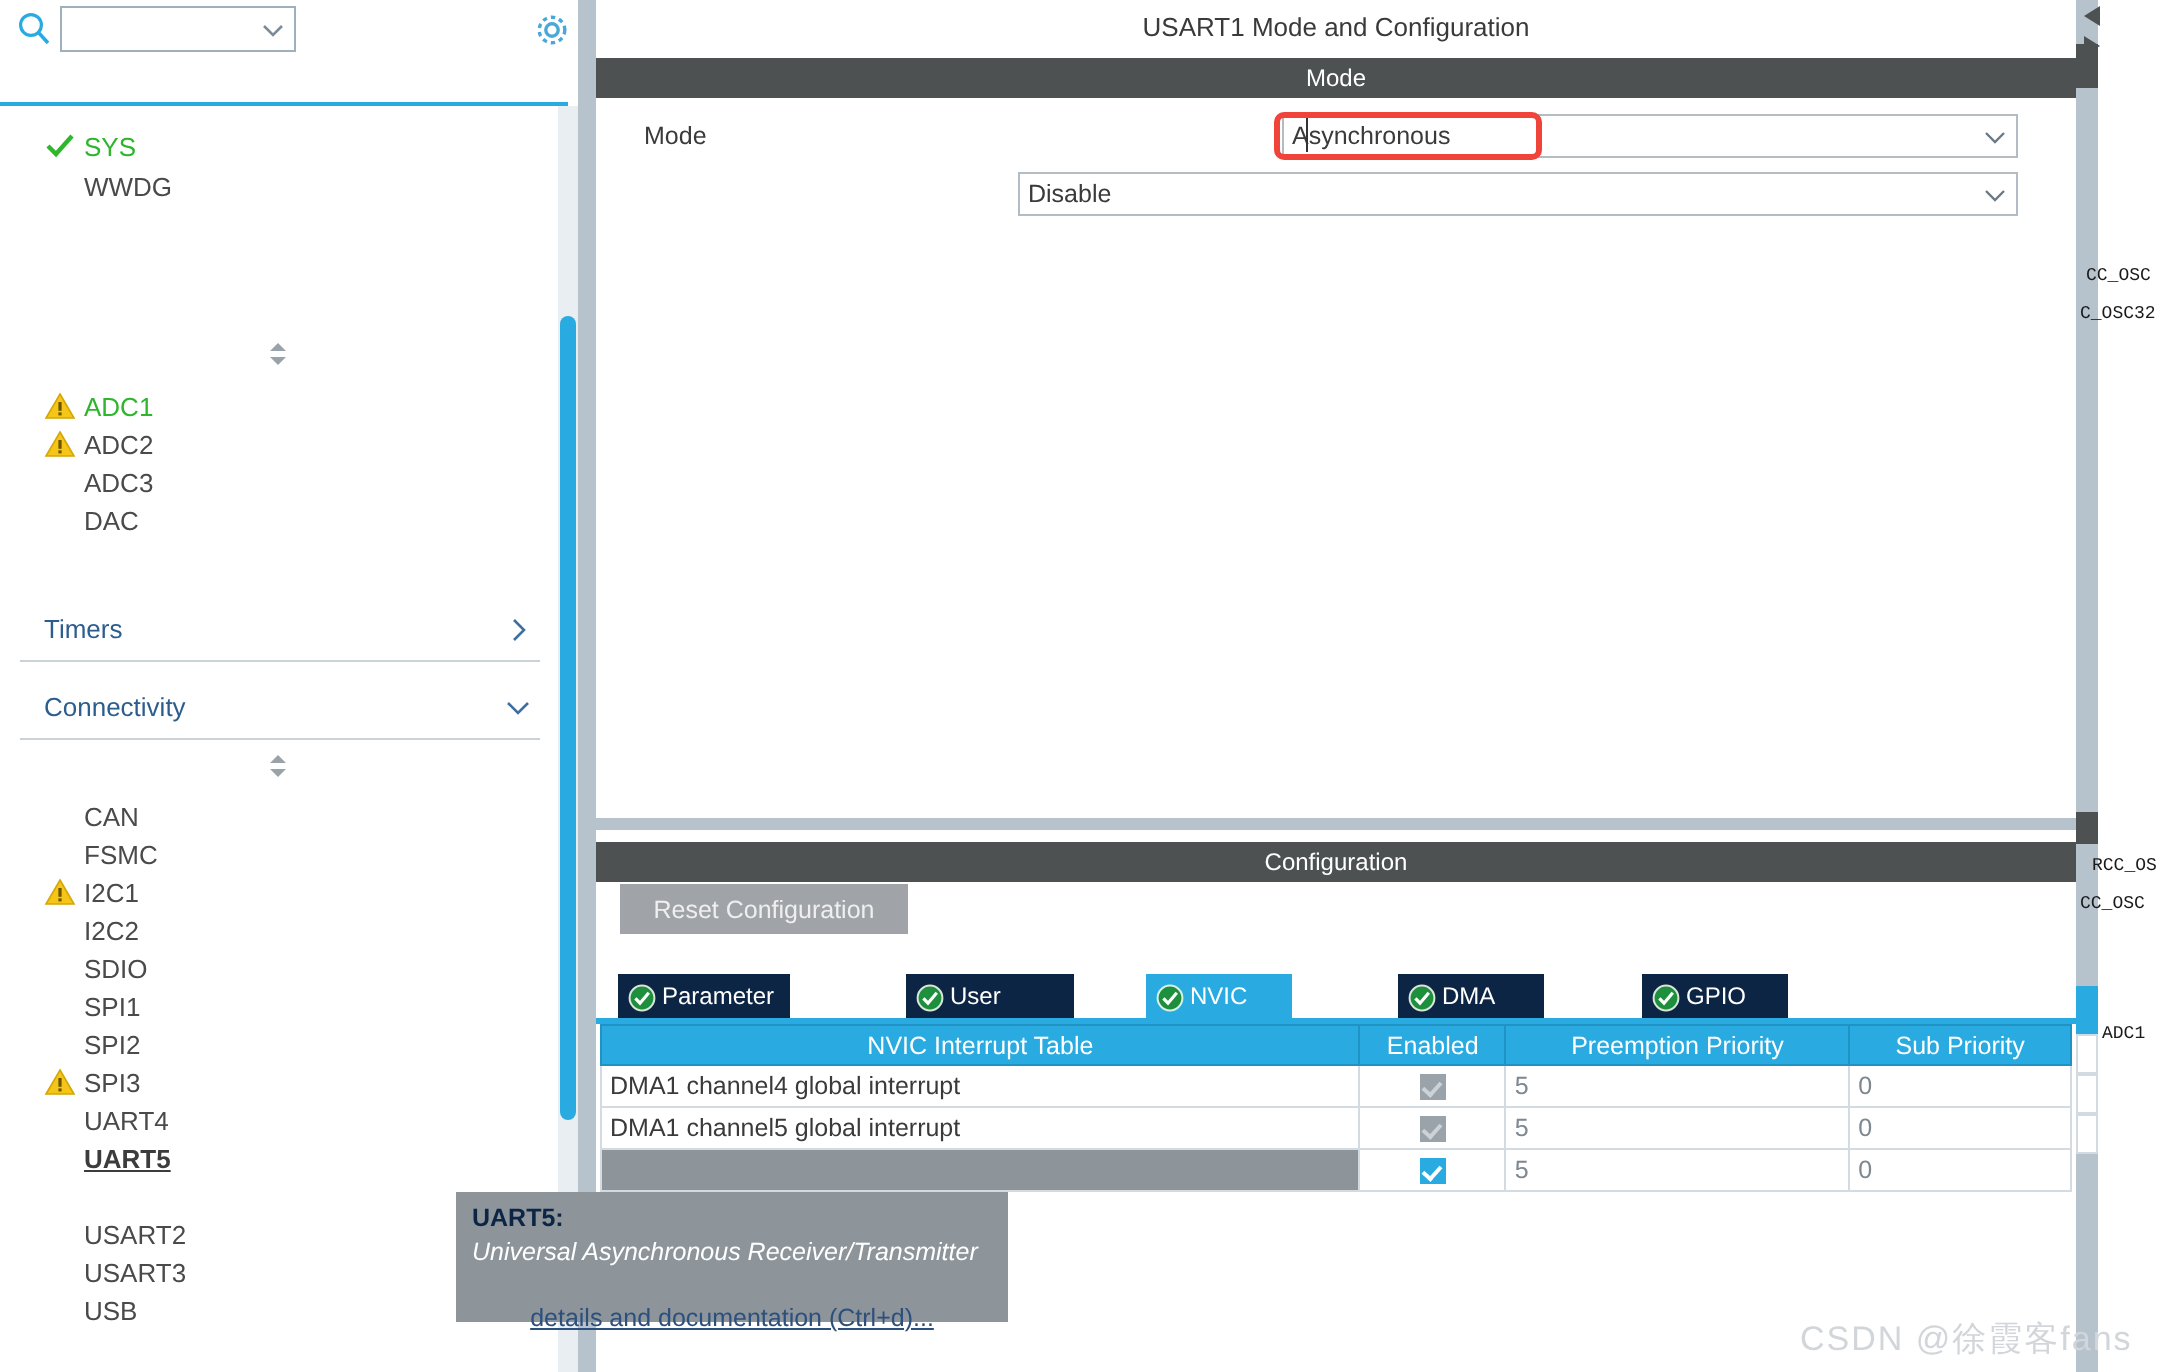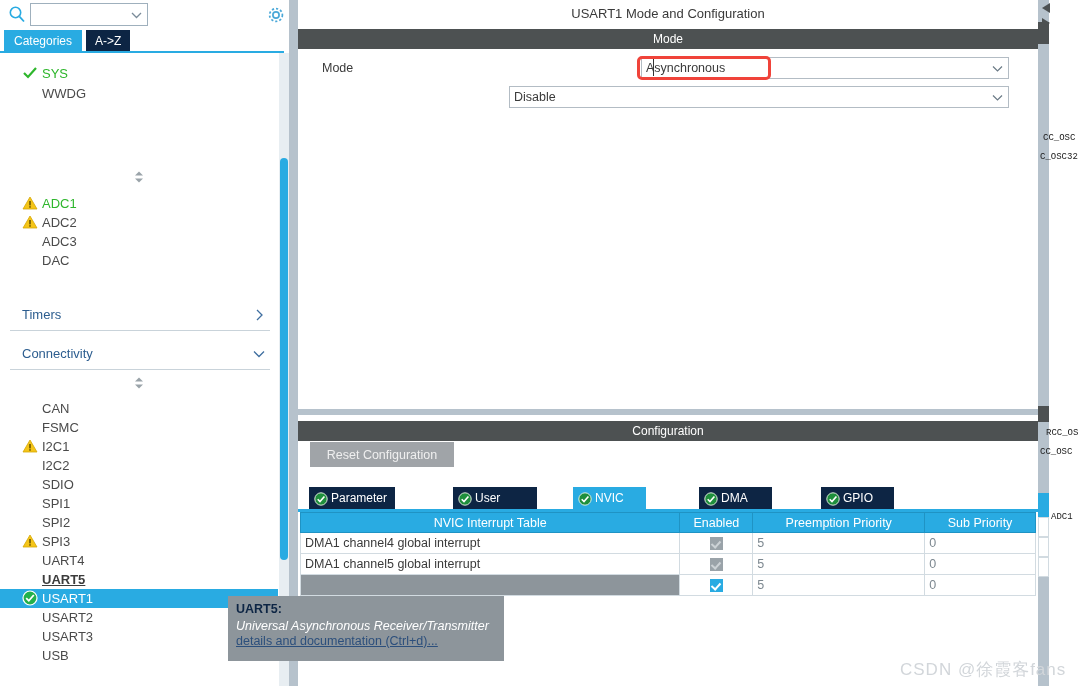--- a/index.html
+++ b/index.html
@@ -202,21 +202,21 @@
   }
 
   
   #tooltip {
     position:absolute; left:228px; top:596px; width:276px; height:65px;
     background:#8d959b; padding:6px 8px; z-index:50;
   }
   #tooltip .t1 { font-size:12.5px; font-weight:bold; color:#0d2544; }
   #tooltip .t2 { font-size:12.5px; font-style:italic; color:#ffffff; margin-top:3px; }
   #tooltip .t3 {
-    font-size:12.5px; color:#2c4f7c; text-decoration:underline; margin-top:1px;
+    font-size:12.5px; color:#2c4f7c; text-decoration:underline; margin-top:19px;text-align:center;
   }
 </style>
 </head>
 <body>
 
 <div id="root">
 
   <div id="sidebar">
 
     <div class="search-row">
@@ -236,24 +236,20 @@
       <span class="gear-icon">
         <svg width="20" height="20" viewBox="0 0 20 20">
           <g fill="none" stroke="#4aa8d8" stroke-width="1.7">
             <circle cx="10" cy="10" r="3.1"></circle>
             <circle cx="10" cy="10" r="6.4" stroke-dasharray="2.2 2.0"></circle>
           </g>
         </svg>
       </span>
     </div>
 
-    <div class="tabs-row">
-      <div class="tab-cat">Categories</div>
-      <div class="tab-az">A-&gt;Z</div>
-    </div>
     <div class="tabs-underline"></div>
 
     <div class="tree">
 
       <div class="cut-item">&nbsp;</div>
 
       <div class="tree-item green" style="top:11px;">
         <span class="mark">
           <svg width="16" height="16" viewBox="0 0 16 16">
             <polyline points="2,8 6,12 14,3" fill="none" stroke="#2eb62c" stroke-width="2.2"></polyline>
@@ -361,29 +357,20 @@
             <rect x="7.2" y="11.2" width="1.6" height="1.5" fill="#6b5500"></rect>
           </svg>
         </span>
         <span class="lbl">SPI3</span>
       </div>
       <div class="tree-item" style="top:498px;">
         <span class="lbl">UART4</span>
       </div>
       <div class="tree-item bold" style="top:517px;">
         <span class="lbl">UART5</span>
-      </div>
-      <div class="tree-item sel" style="top:536px;">
-        <span class="mark">
-          <svg width="16" height="16" viewBox="0 0 16 16">
-            <circle cx="8" cy="8" r="7" fill="#22b14c" stroke="#ffffff" stroke-width="1.2"></circle>
-            <polyline points="4.2,8.2 6.8,10.8 11.8,5" fill="none" stroke="#ffffff" stroke-width="1.8"></polyline>
-          </svg>
-        </span>
-        <span class="lbl">USART1</span>
       </div>
       <div class="tree-item" style="top:555px;">
         <span class="lbl">USART2</span>
       </div>
       <div class="tree-item" style="top:574px;">
         <span class="lbl">USART3</span>
       </div>
       <div class="tree-item" style="top:593px;">
         <span class="lbl">USB</span>
       </div>

